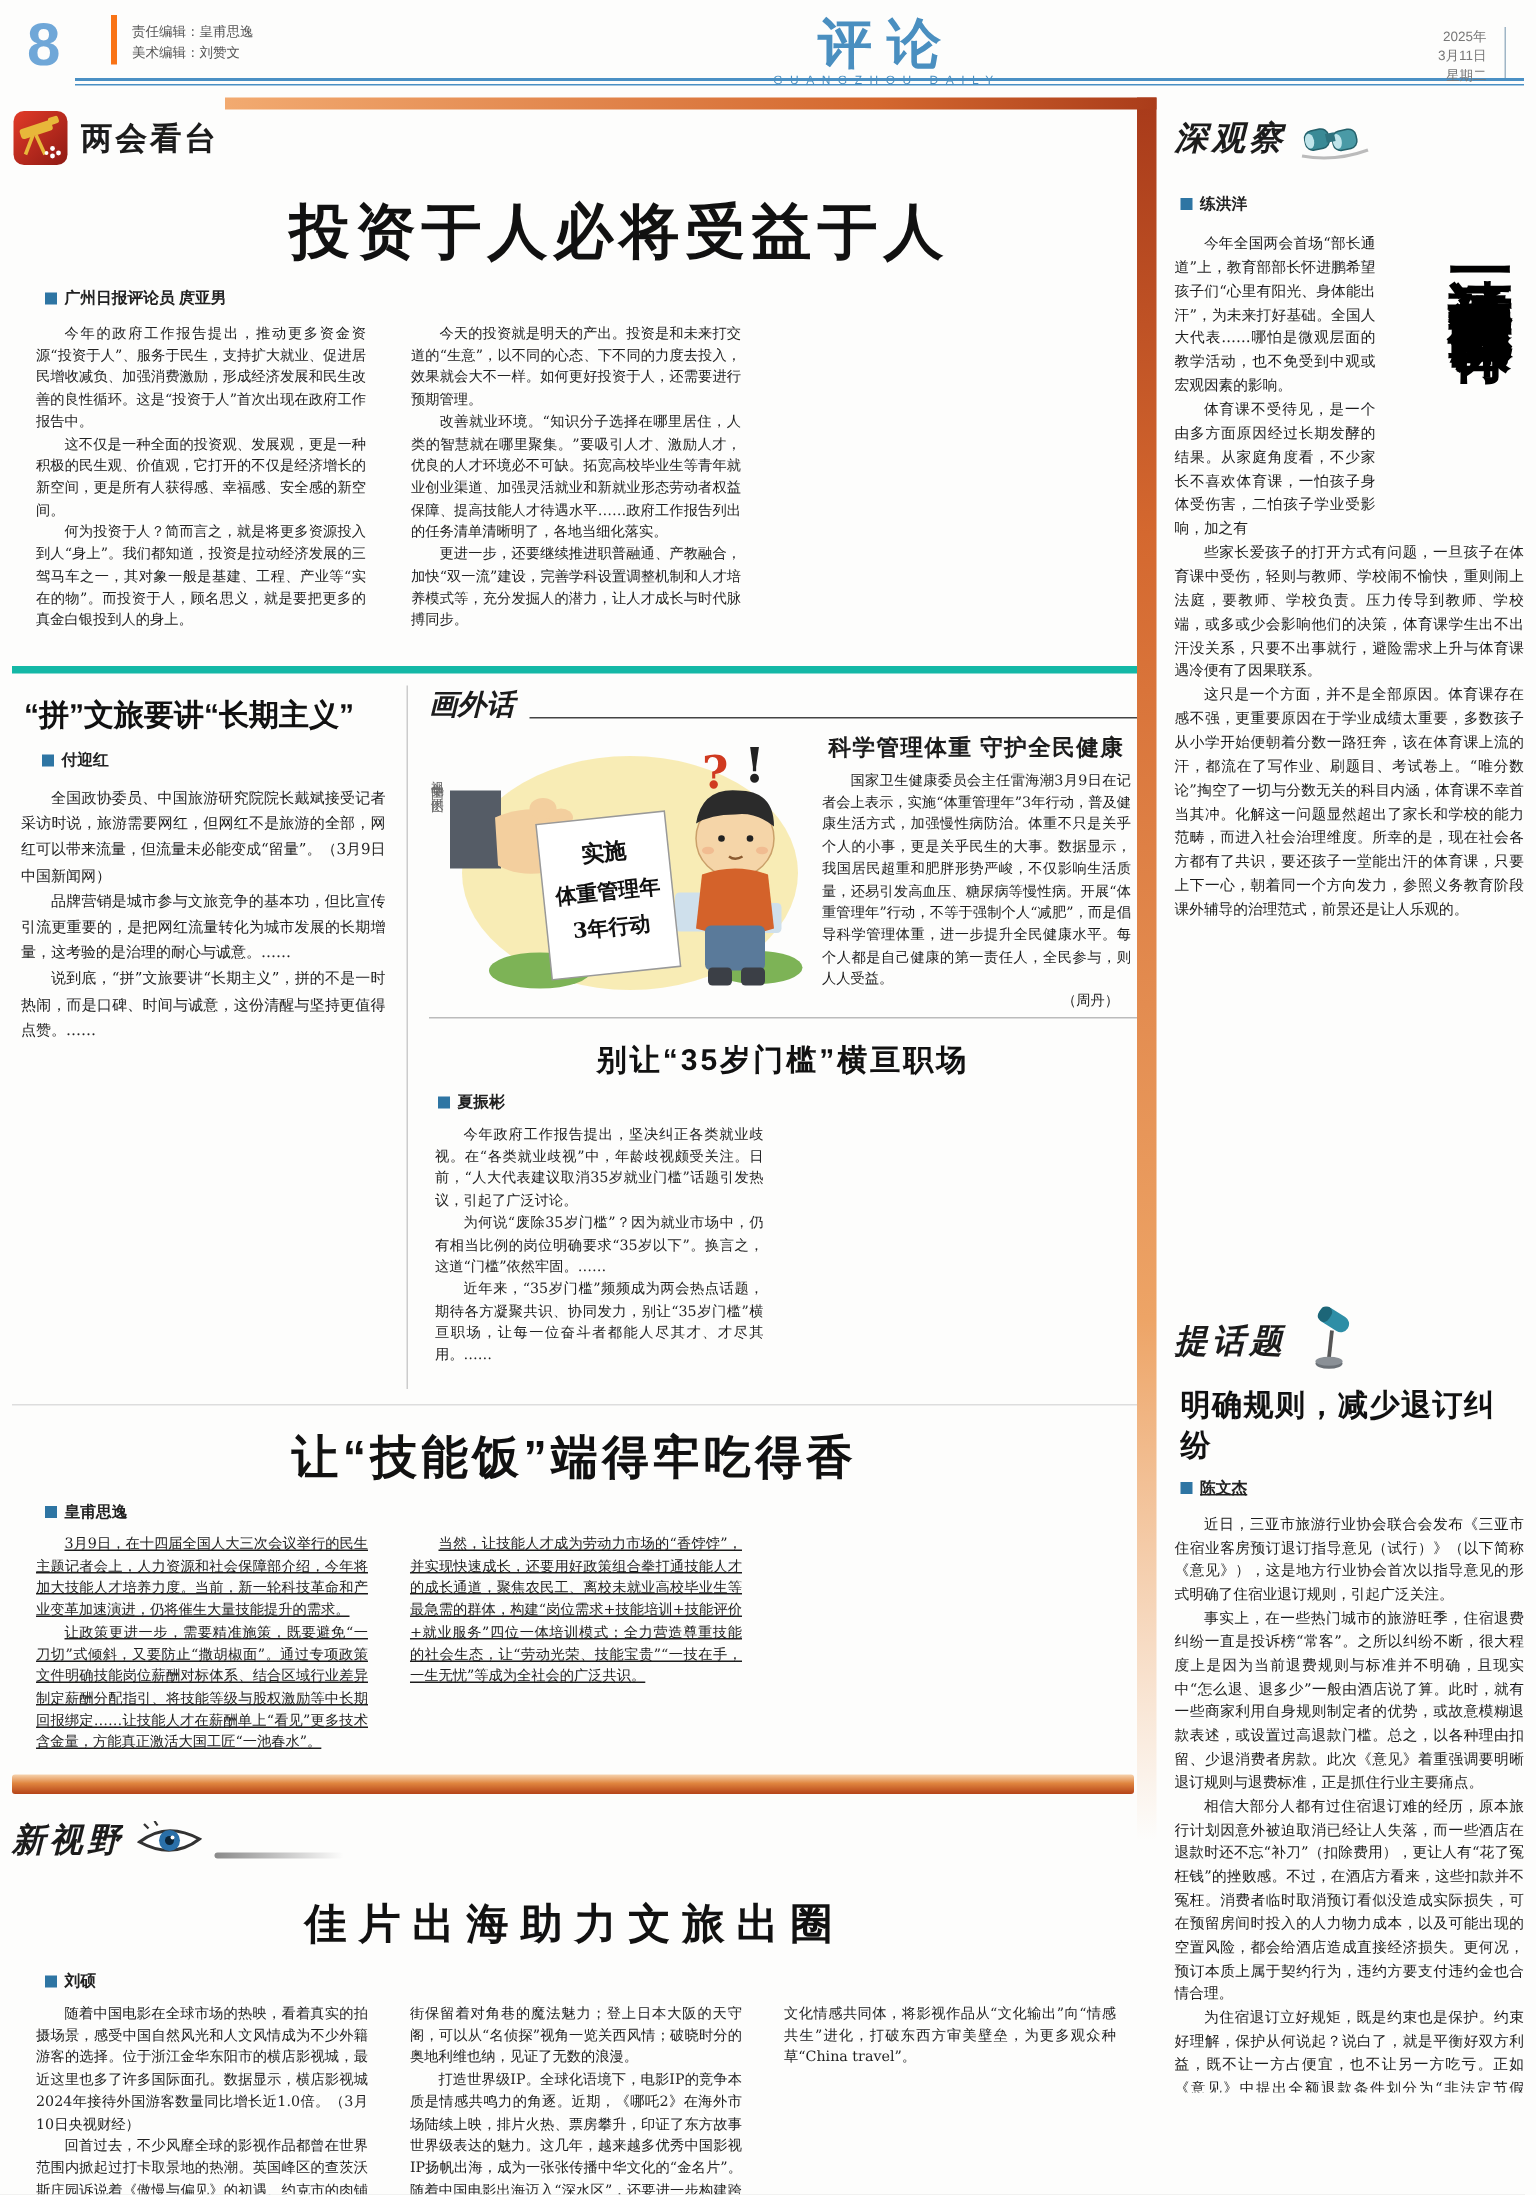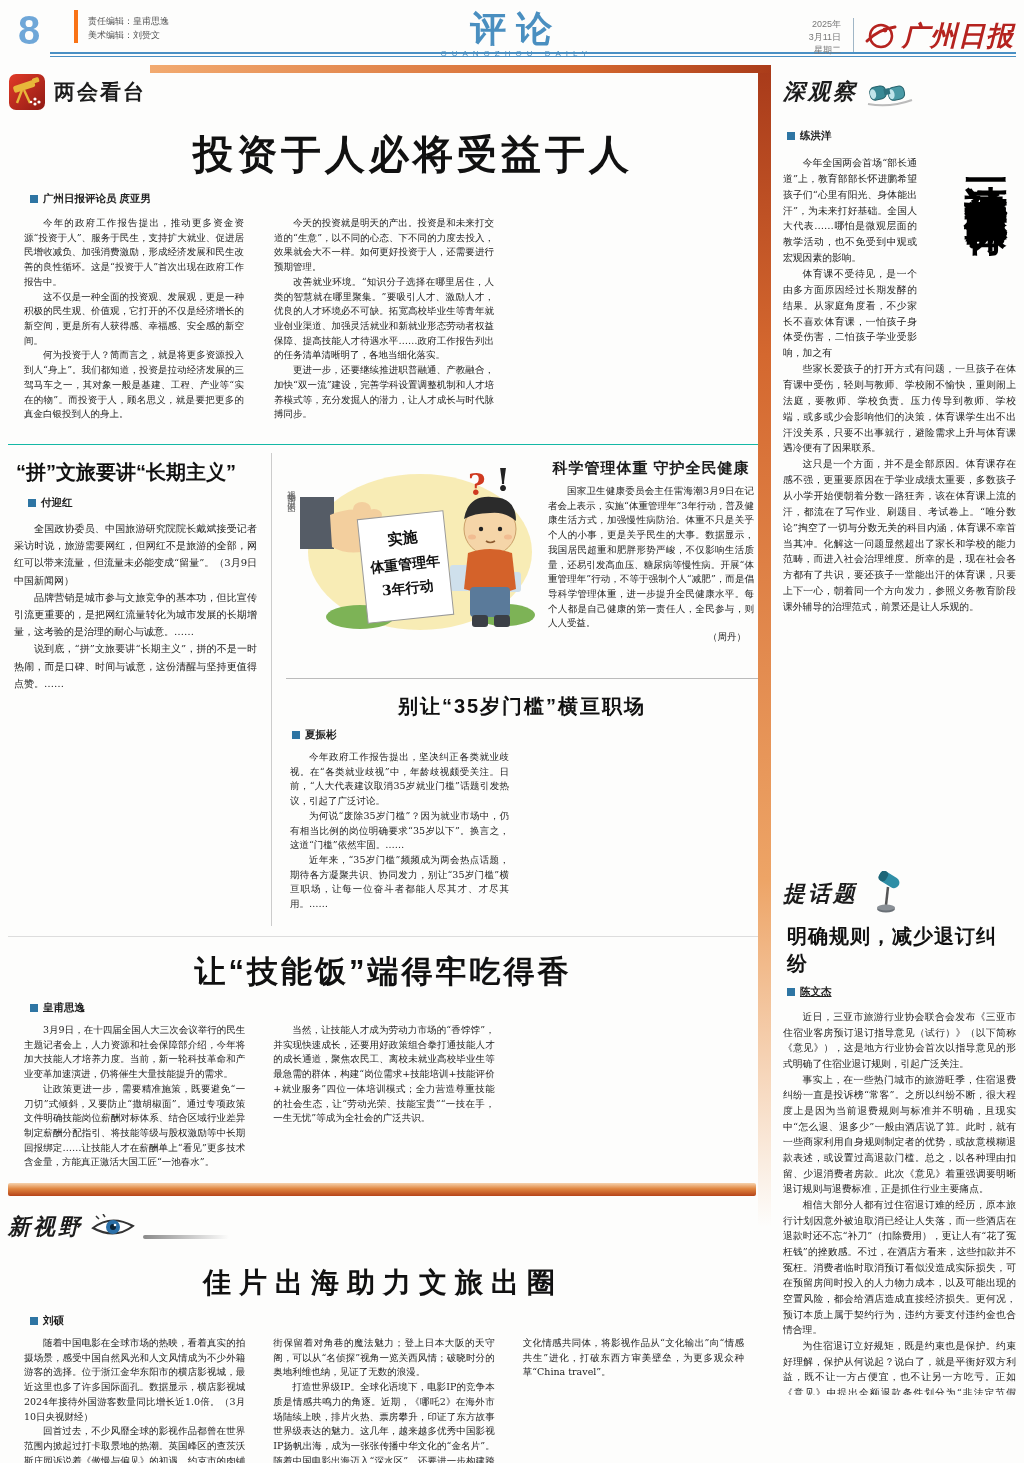--- a/index.html
+++ b/index.html
@@ -40,21 +40,21 @@
   .headline { font-family:"Liberation Sans",sans-serif; font-weight:900; text-align:center; color:#111; }
   .byline { font-family:"Liberation Sans",sans-serif; font-size:10.5px; font-weight:bold; color:#222; display:flex; align-items:center; gap:5px; }
   .byline .sq { width:8px; height:8px; background:#2e75a3; display:inline-block; }
   .cols p, .body p { font-size:9.5px; line-height:1.55; text-align:justify; text-indent:2em; color:#222; }
   .cols { column-fill:auto; overflow:hidden; }
   
   .lh-head { font-size:40px; letter-spacing:4px; margin:14px 0 10px 60px; position:relative; z-index:2; }
   .lh-byline { margin:2px 0 10px 22px; }
   .lh-cols { column-count:3; column-gap:30px; height:216px; padding:0 14px 0 16px; }
   
-  .mid-band { display:flex; margin-top:12px; border-top:1px solid #14b8a6; padding-top:8px; height:482px; }
+  .mid-band { display:flex; margin-top:12px; border-top:5px solid #14b8a6; padding-top:8px; height:482px; }
   .wenlv { width:264px; border-right:1px solid #ccc; padding:2px 14px 0 6px; }
   .wl-head { font-size:20px; letter-spacing:0; text-align:left; margin:4px 0 10px 2px; }
   .wl-byline { margin:0 0 10px 14px; }
   .wl-body { height:392px; overflow:hidden; }
   .wl-body p { font-size:10px; line-height:1.72; }
   .mid-right { flex:1; padding-left:14px; }
   
   .cartoon-box { border-bottom:1px solid #bbb; padding-bottom:6px; height:222px; }
   .cb-labelrow { display:flex; align-items:flex-end; gap:10px; }
   .cb-label { font-size:19px; font-weight:900; font-style:italic; font-family:"DejaVu Serif",serif; }
@@ -67,21 +67,21 @@
   .cb-text p { font-size:9.5px; line-height:1.55; text-align:justify; text-indent:2em; }
   .cb-sign { text-align:right; font-size:9.5px; padding-right:8px; }
   
   .a35-head { font-size:20px; letter-spacing:2px; margin:14px 0 8px; }
   .a35-byline { margin:0 0 8px 6px; }
   .a35-cols { column-count:2; column-gap:26px; height:176px; padding:0 4px; }
   
   .jn { border-top:1px solid #ddd; margin-top:10px; padding-top:10px; }
   .jn-head { font-size:31px; letter-spacing:3px; margin:4px 0 8px; }
   .jn-byline { margin:0 0 8px 22px; }
-  .jn-cols { column-count:3; column-gap:28px; height:148px; padding:0 14px 0 16px; }
+  .jn-cols { column-count:3; column-gap:28px; height:148px; padding:0 14px 0 16px;text-decoration:underline; }
   .orange-strip { height:13px; margin:12px 2px 0 0; background:linear-gradient(to bottom,#f6d3ae,#e0853f 45%,#b54318); border-radius:2px; }
   
   .xsy { margin-top:10px; }
   .xsy-head { font-size:28px; letter-spacing:8px; margin:16px 0 12px; }
   .xsy-byline { margin:0 0 8px 22px; }
   .xsy-cols { column-count:3; column-gap:28px; height:136px; padding:0 14px 0 16px; }
   
   .sg-byline { margin:16px 0 12px 4px; }
   .sg-body { position:relative; height:712px; overflow:hidden; }
   .sg-vhead { position:absolute; top:-4px; right:0; writing-mode:vertical-rl;
@@ -109,30 +109,20 @@
     <div class="hdr-center">
       <div class="sec-title">评论</div>
       <div class="sec-sub">GUANGZHOU DAILY</div>
     </div>
     <div class="hdr-date">
       <div>2025年</div>
       <div>3月11日</div>
       <div>星期二</div>
     </div>
     <div class="hdr-sep"></div>
-    <div class="masthead">
-      <span>
-        <svg width="34" height="30" viewBox="0 0 34 30">
-          <circle cx="17" cy="15" r="11" fill="none" stroke="#b5231f" stroke-width="2.5"></circle>
-          <path d="M3 20 Q15 8 31 6" stroke="#b5231f" stroke-width="3" fill="none" stroke-linecap="round"></path>
-          <circle cx="21" cy="9" r="2.4" fill="#b5231f"></circle>
-        </svg>
-      </span>
-      <span class="masthead-text">广州日报</span>
-    </div>
   </div>
   <div class="rules">
     <div class="rule-a"></div>
     <div class="rule-b"></div>
   </div>
 
   <div class="content">
 
     <div class="main-left">
       <div class="orange-top"></div>
@@ -185,20 +175,24 @@
           <div class="body wl-body">
               <p>全国政协委员、中国旅游研究院院长戴斌接受记者采访时说，旅游需要网红，但网红不是旅游的全部，网红可以带来流量，但流量未必能变成“留量”。（3月9日中国新闻网）</p>
               <p>品牌营销是城市参与文旅竞争的基本功，但比宣传引流更重要的，是把网红流量转化为城市发展的长期增量，这考验的是治理的耐心与诚意。……</p>
               <p>说到底，“拼”文旅要讲“长期主义”，拼的不是一时热闹，而是口碑、时间与诚意，这份清醒与坚持更值得点赞。……</p>
             </div>
         </aside>
 
         <div class="mid-right">
 
           <div class="cartoon-box">
+            <div class="cb-labelrow">
+              <span class="cb-label">画外话</span>
+              <span class="cb-line"></span>
+            </div>
             <div class="cb-flex">
               <div class="cb-credit">视觉中国 供图</div>
               <div class="cb-art">
                 <svg width="238" height="180" viewBox="0 0 238 180">
                   <ellipse cx="120" cy="95" rx="112" ry="78" fill="#f7e9a8" opacity="0.85"></ellipse>
                   <rect x="150" y="108" width="40" height="26" rx="3" fill="#cfe0ec"></rect>
                   <rect x="195" y="115" width="26" height="20" rx="3" fill="#cfe0ec"></rect>
                   <ellipse cx="60" cy="160" rx="34" ry="12" fill="#7db356"></ellipse>
                   <ellipse cx="205" cy="158" rx="30" ry="11" fill="#7db356"></ellipse>
                   <rect x="0" y="40" width="34" height="52" fill="#555c66"></rect>

